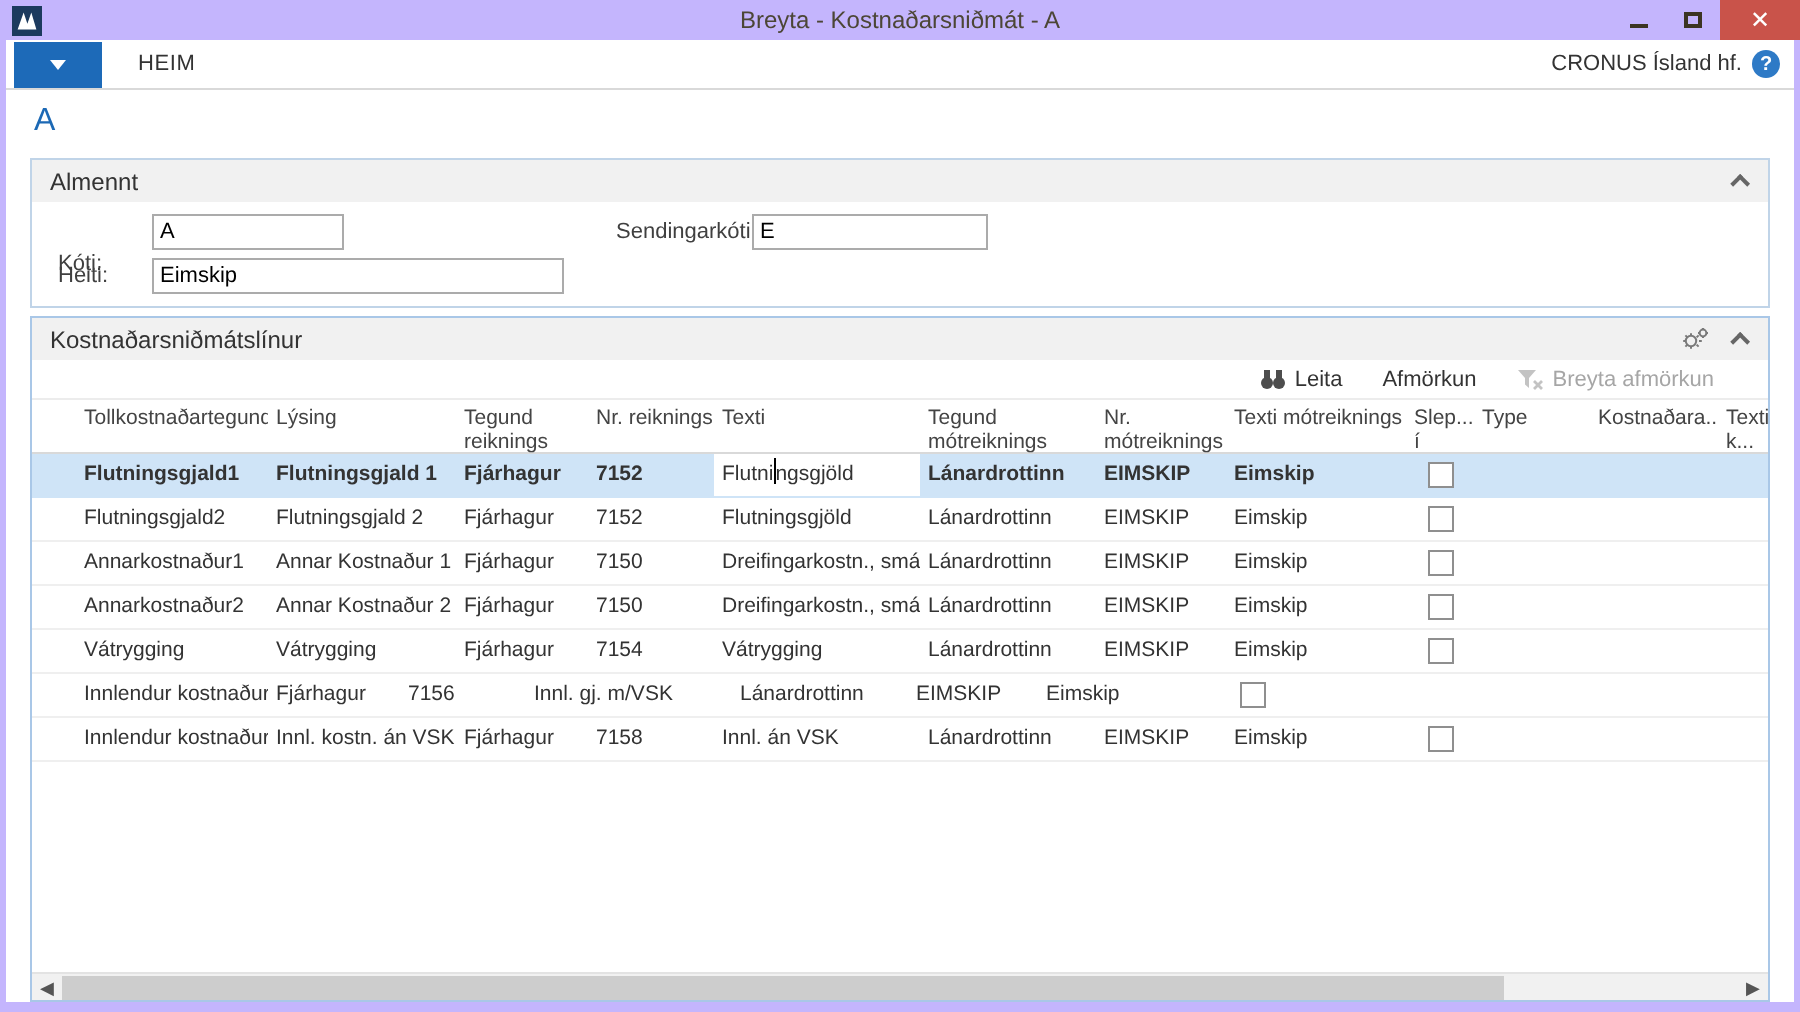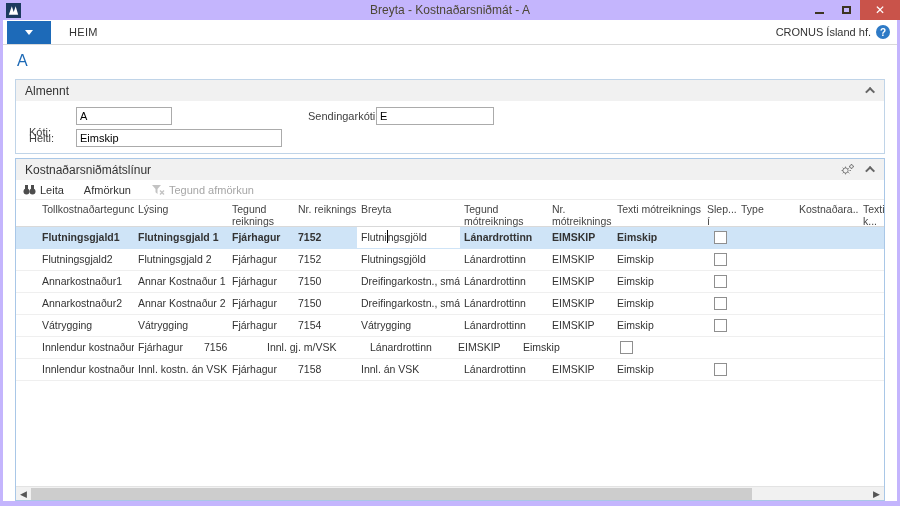--- a/index.html
+++ b/index.html
@@ -35,21 +35,21 @@
   .fasttab { margin:0 7px; border:1px solid #c0d4e8; flex:0 0 auto; }
   .ft-header { height:21px; background:#f1f1f1; display:flex; align-items:center; padding:0 9px; font-size:12px; color:#333; }
   .ft-icons { margin-left:auto; display:flex; align-items:center; gap:12px; }
   .chev-up { width:7px; height:7px; border-left:2px solid #666; border-top:2px solid #666; transform:rotate(45deg) translateY(2px); }
 
   .almennt-body { height:52px; position:relative; background:#fff; }
   .flabel { position:absolute; font-size:11px; color:#404040; }
   .finput { position:absolute; height:18px; border:1px solid #ababab; font-size:11px; padding:0 3px; color:#000; font-family:inherit; background:#fff; }
 
   .lines { flex:1; display:flex; flex-direction:column; min-height:0; margin-top:4px; border-color:#a9c7e7; }
-  .toolbar { height:20px; flex:0 0 auto; display:flex; align-items:center; padding:0 7px; font-size:11px; border-bottom:1px solid #ececec; background:#fff; }
+  .toolbar { height:20px; flex:0 0 auto; display:flex; align-items:center; padding:0 7px; font-size:11px; border-bottom:1px solid #ececec; background:#fff;justify-content:flex-end; }
   .titem { display:flex; align-items:center; gap:4px; margin-right:20px; color:#333; }
   .titem.disabled { color:#a6a6a6; }
 
   
   .thead { display:flex; flex:0 0 auto; height:27px; font-size:10.5px; color:#444; align-items:flex-start; padding-top:3px; border-bottom:1px solid #d9d9d9; background:#fff; }
   .cell { padding:0 4px; overflow:hidden; flex:0 0 auto; }
   .th { line-height:12px; }
   .th.right { text-align:right; }
   .nw { white-space:nowrap; }
   .trow { display:flex; height:22px; flex:0 0 auto; font-size:10.5px; color:#333; border-bottom:1px solid #efefef; background:#fff; }
@@ -152,31 +152,31 @@
             <span>Leita</span>
           </div>
           <div class="titem">
             <span>Afmörkun</span>
           </div>
           <div class="titem disabled">
             <svg width="14" height="11">
                 <polygon points="1,1 10,1 6.5,5 6.5,10 4.5,8.3 4.5,5" fill="#c3c3c3"></polygon>
                 <path d="M9 6.5 L13 10.5 M13 6.5 L9 10.5" stroke="#c3c3c3" stroke-width="1.4"></path>
               </svg>
-            <span>Tegund afmörkun</span>
+            <span>Breyta afmörkun</span>
           </div>
         </div>
 
         <div class="thead">
             <div class="cell" style="width: 22px;"></div>
             <div class="cell th" style="width: 96px;">Tollkostnaðartegund</div>
             <div class="cell th" style="width: 94px;">Lýsing</div>
             <div class="cell th" style="width: 66px;">Tegund reiknings</div>
             <div class="cell th nw" style="width: 63px;">Nr. reiknings</div>
-            <div class="cell th" style="width: 103px;">Breyta</div>
+            <div class="cell th" style="width: 103px;">Texti</div>
             <div class="cell th" style="width: 88px;">Tegund mótreiknings</div>
             <div class="cell th" style="width: 65px;">Nr. mótreiknings</div>
             <div class="cell th nw" style="width: 90px;">Texti mótreiknings</div>
             <div class="cell th" style="width: 34px;">Slep... í ver...</div>
             <div class="cell th" style="width: 58px;">Type</div>
             <div class="cell th right" style="width: 64px;">Kostnaðara...</div>
             <div class="cell th" style="width: 40px;">Texti k...</div>
           </div>
         <div>
             <div class="trow selected">

